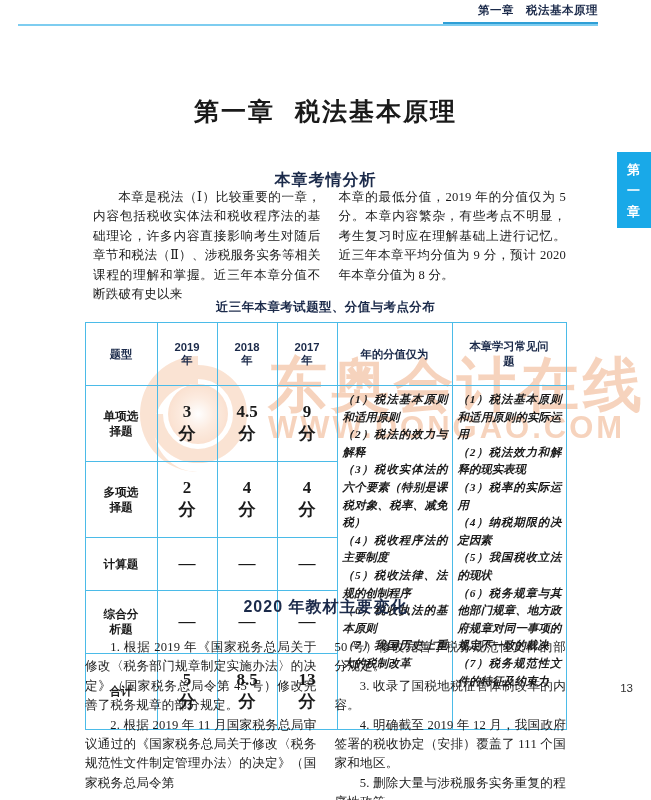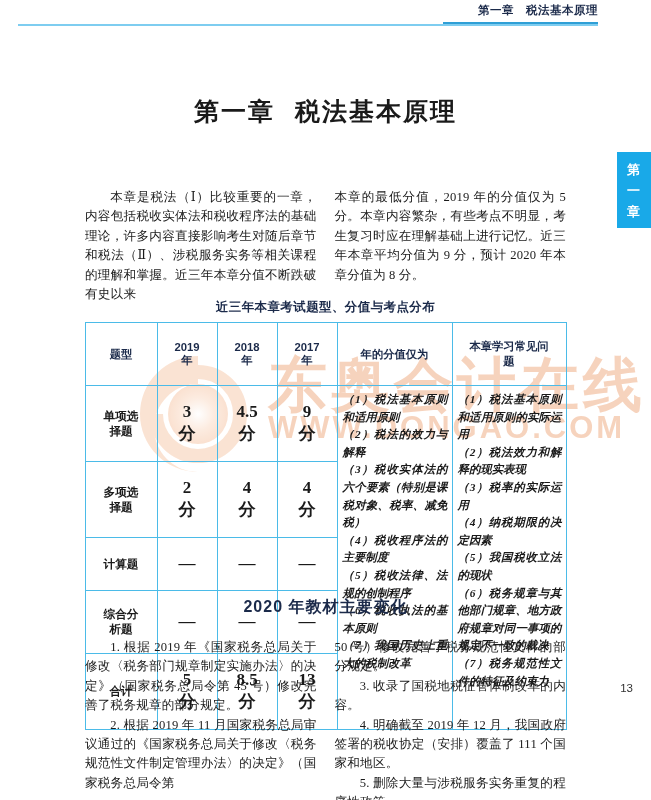--- a/index.html
+++ b/index.html
@@ -170,22 +170,23 @@
   <div class="runhead">
     <div class="runhead-rule"></div>
     <div class="runhead-rule-dark"></div>
     <div class="runhead-text">第一章　税法基本原理</div>
   </div>
 
   <div class="chapter-title">
     <span>第一章</span><span class="sp"></span><span>税法基本原理</span>
   </div>
 
-
-  <div class="cols" style="top:188px;">
+  <div class="section-h2">本章考情分析</div>
+
+  <div class="cols" style="top:188px;margin-left:8px;">
     <div class="col">
       <p class="indent">本章是税法（Ⅰ）比较重要的一章，内容包括税收实体法和税收程序法的基础理论，许多内容直接影响考生对随后章节和税法（Ⅱ）、涉税服务实务等相关课程的理解和掌握。近三年本章分值不断跌破有史以来</p>
     </div>
     <div class="col">
       <p>本章的最低分值，2019 年的分值仅为 5 分。本章内容繁杂，有些考点不明显，考生复习时应在理解基础上进行记忆。近三年本章平均分值为 9 分，预计 2020 年本章分值为 8 分。</p>
     </div>
   </div>
 
   <div style="position:absolute; left:0; right:0; top:299px;">
     <div class="tbl-caption">近三年本章考试题型、分值与考点分布</div>

